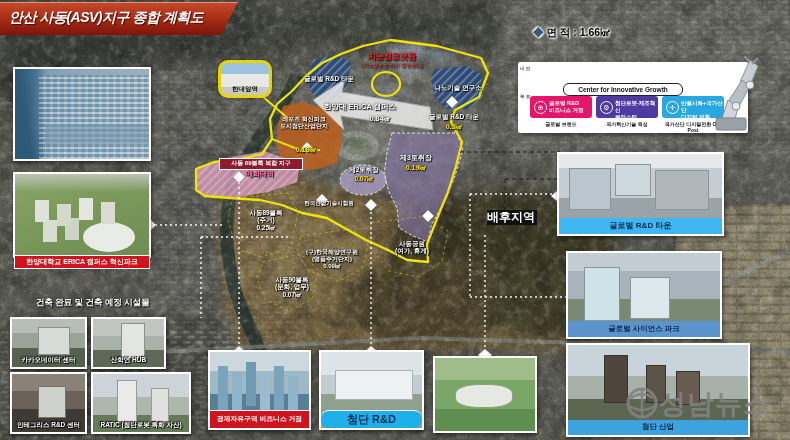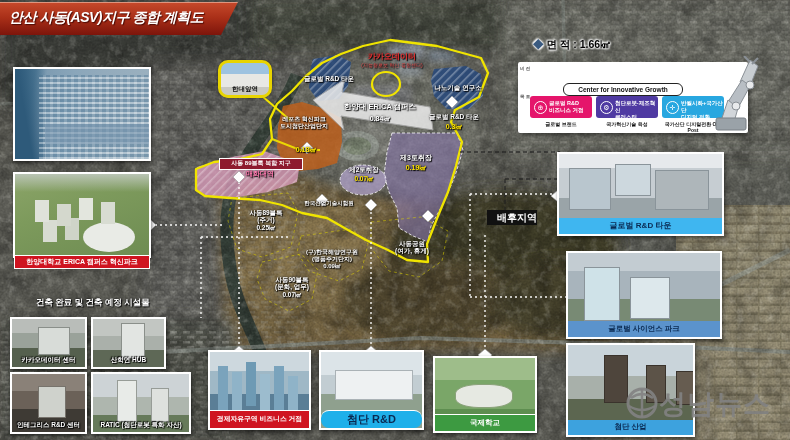--- a/index.html
+++ b/index.html
@@ -157,28 +157,28 @@
 <path d="M452,96 l6,6 l-6,6 l-6,-6 Z"></path>
 <path d="M558,190 l7,6 l-7,6 l-7,-6 Z"></path>
 <path d="M582,289 l7,6 l-7,6 l-7,-6 Z"></path>
 <path d="M239,346 l7,6 l-7,6 l-7,-6 Z"></path>
 <path d="M371,346 l7,6 l-7,6 l-7,-6 Z"></path>
 <path d="M485,349 l7,6 l-7,6 l-7,-6 Z"></path>
 <path d="M150,219 l6,6 l-6,6 l-6,-6 Z"></path>
 </g>
 </svg>
 
-<div class="maptx" style="left:352;top:52px;width:80px;left:352px;color:#e83030;font-size:8px;">카카오데이터</div>
+<div class="maptx" style="left:352;top:52px;width:80px;left:352px;color:#e83030;font-size:8px;">지능형로봇관</div>
 <div class="maptx" style="left:344px;top:63px;width:96px;color:#e85050;font-size:5px;font-weight:normal;">(지능형로봇 혁신·융합센터)</div>
 
 <div class="maptx" style="left:299px;top:75px;width:60px;font-size:6.5px;">글로벌 R&amp;D 타운</div>
 
 <div class="maptx" style="left:432px;top:84px;width:52px;font-size:6.5px;">나노기술 연구소</div>
 
-<div class="maptx" style="left:340px;top:103px;width:80px;font-size:7.5px;">한양대 ERICA 캠퍼스</div>
+<div class="maptx" style="left:320px;top:103px;width:80px;font-size:7.5px;">한양대 ERICA 캠퍼스</div>
 <div class="maptx" style="left:352px;top:115px;width:56px;font-size:7px;">0.84㎢</div>
 
 <div class="maptx" style="left:424px;top:113px;width:60px;font-size:6.5px;">글로벌 R&amp;D 타운</div>
 <div class="maptx yel" style="left:430px;top:123px;width:48px;font-size:7px;">0.3㎢</div>
 
 <div class="maptx" style="left:278px;top:116px;width:52px;font-size:6px;">레포츠 혁신파크<br>도시첨단산업단지</div>
 <div class="maptx yel" style="left:286px;top:146px;width:40px;font-size:7px;">0.18㎢</div>
 
 <div class="abs" style="left:219px;top:158px;width:82px;height:10px;background:#8e1a2e;border:1px solid #fff;color:#fff;font-size:6px;font-weight:bold;text-align:center;line-height:9px;">사동 89블록 복합 지구</div>
 <div class="maptx" style="left:232px;top:170px;width:56px;color:#ff7ab0;font-size:7px;">매화대역</div>
@@ -192,31 +192,31 @@
 <div class="maptx" style="left:296px;top:200px;width:66px;font-size:5.5px;">한국산업기술시험원</div>
 
 <div class="maptx" style="left:296px;top:249px;width:72px;font-size:6px;">(구)한국해양연구원<br>(명품주거단지)<br>0.09㎢</div>
 
 <div class="maptx" style="left:236px;top:209px;width:60px;font-size:6.5px;">사동89블록<br>(주거)<br>0.25㎢</div>
 
 <div class="maptx" style="left:262px;top:276px;width:60px;font-size:6.5px;">사동90블록<br>(문화, 업무)<br>0.07㎢</div>
 
 <div class="maptx" style="left:382px;top:240px;width:60px;font-size:6.5px;">사동공원<br>(여가, 휴게)</div>
 
-<div class="abs" style="left:487px;top:210px;width:50px;height:15px;background:#111;color:#fff;font-size:10px;font-weight:bold;text-align:right;line-height:15px;">배후지역</div>
+<div class="abs" style="left:487px;top:210px;width:50px;height:15px;background:#111;color:#fff;font-size:12px;font-weight:bold;text-align:left;line-height:15px;">배후지역</div>
 
 <div class="abs" style="left:218px;top:60px;width:48px;height:32px;border:3px solid #e8d400;border-radius:10px;background:linear-gradient(#9ec3e0 0 35%,#e8e8e4 35% 75%,#c9c9c2 75%);box-shadow:0 0 3px rgba(0,0,0,.5);">
  <div style="position:absolute;left:0;right:0;bottom:1px;text-align:center;font-size:6.5px;font-weight:bold;color:#111;">한대앞역</div>
 </div>
 
 <div class="abs" style="left:0;top:2px;width:238px;height:33px;background:linear-gradient(#c5482a 0%,#a92f18 45%,#7a130a 100%);clip-path:polygon(0 0,238px 0,221px 33px,0 33px);border-top:1px solid #e0957e;font-style:italic;">
  <div style="padding:6px 0 0 9px;color:#fff;font-weight:bold;font-size:14px;letter-spacing:-0.5px;text-shadow:1px 1px 1px #4a0a04;white-space:nowrap;">안산 사동(ASV)지구 종합 계획도</div>
 </div>
 
-<div class="abs" style="left:513px;top:38px;font-size:10.5px;font-weight:bold;color:#000;text-shadow:0 0 2px #fff,0 0 3px #fff,1px 1px 2px #fff,-1px -1px 2px #fff;white-space:nowrap;padding-left:20px;"><span style="color:#3a5a80;">◆</span> 면 적 : 1.66㎢</div>
+<div class="abs" style="left:513px;top:26px;font-size:10.5px;font-weight:bold;color:#000;text-shadow:0 0 2px #fff,0 0 3px #fff,1px 1px 2px #fff,-1px -1px 2px #fff;white-space:nowrap;padding-left:20px;"><span style="color:#3a5a80;">◆</span> 면 적 : 1.66㎢</div>
 
 <div class="abs" style="left:518px;top:62px;width:230px;height:71px;background:#fff;border-radius:2px;box-shadow:1px 2px 5px rgba(0,0,0,.5);"></div>
 <div class="abs" style="left:520px;top:66px;font-size:4.5px;color:#555;font-weight:bold;">비 전</div>
 <div class="abs" style="left:520px;top:94px;font-size:4.5px;color:#555;font-weight:bold;">목 표</div>
 
 
 <div class="abs" style="left:563px;top:83px;width:118px;height:11px;border:1px solid #222;border-radius:6px;background:#fff;text-align:center;font-size:6.5px;font-weight:bold;color:#111;line-height:11px;">Center for Innovative Growth</div>
 
 <div class="abs" style="left:530px;top:96px;width:62px;height:22px;background:#e5156b;border-radius:3px;color:#fff;">
  <div style="position:absolute;left:4px;top:5px;width:11px;height:11px;border:1px solid #fff;border-radius:50%;font-size:7px;text-align:center;line-height:11px;">⊕</div>
@@ -289,37 +289,36 @@
  <div class="lbl" style="height:17px;background:#cf1420;color:#fff;font-size:6.8px;line-height:16px;border-top:1px solid #fff;white-space:nowrap;">경제자유구역 비즈니스 거점</div>
 </div>
 
 <div class="ph" style="left:319px;top:350px;width:105px;height:80px;background:linear-gradient(#dce4e8 0 30%,#c2cdd2 30% 55%,#8fa08e 55%);">
  <div class="abs" style="left:14px;top:18px;width:76px;height:28px;background:#eef1f2;border:1px solid #aab2b6;"></div>
  <div class="lbl" style="height:17px;background:#1fb0ea;color:#0a2a52;font-size:11px;line-height:16px;border-top:1px solid #fff;border-radius:8px;">첨단 R&amp;D</div>
 </div>
 
 <div class="ph" style="left:433px;top:356px;width:104px;height:77px;background:linear-gradient(#9ebd8a 0 30%,#7aa668 30% 70%,#5e8e50 70%);">
  <div class="abs" style="left:20px;top:26px;width:56px;height:22px;background:#e6e9e2;border-radius:40% 40% 40% 40%;border:1px solid #8aa27a;"></div>
- <div class="lbl" style="height:16px;background:#3d9a41;color:#fff;font-size:7.5px;line-height:15px;border-top:1px solid #fff;">국제학교</div>
 </div>
 
 <div class="ph" style="left:557px;top:152px;width:167px;height:84px;background:linear-gradient(#e6e9ec 0 18%,#c6cdd2 18% 55%,#9aa4a8 55%);">
  <div class="abs" style="left:10px;top:14px;width:40px;height:40px;background:#b9c6ce;border:1px solid #8a949a;"></div>
  <div class="abs" style="left:56px;top:10px;width:34px;height:30px;background:#cdd8de;border:1px solid #8a949a;"></div>
  <div class="abs" style="left:96px;top:16px;width:52px;height:38px;background:#aeb6ba;border:1px solid #8a949a;"></div>
  <div class="lbl" style="height:16px;background:#3fb6f0;color:#0a2a52;font-size:8px;line-height:15px;">글로벌 R&amp;D 타운</div>
 </div>
 
 <div class="ph" style="left:566px;top:251px;width:156px;height:88px;background:linear-gradient(#c3ccd2 0 22%,#a8b4bc 22% 55%,#788a74 55%);">
  <div class="abs" style="left:16px;top:14px;width:34px;height:52px;background:#cfe2e8;border:1px solid #8a949a;"></div>
  <div class="abs" style="left:62px;top:24px;width:38px;height:40px;background:#dde8ec;border:1px solid #8a949a;"></div>
  <div class="lbl" style="height:16px;background:#5b93cc;color:#0a2a52;font-size:7.5px;line-height:15px;">글로벌 사이언스 파크</div>
 </div>
 
-<div class="ph" style="left:566px;top:343px;width:129px;height:94px;background:linear-gradient(#c9d4da 0 35%,#a8b0aa 35% 60%,#5c6650 60%);">
+<div class="ph" style="left:566px;top:343px;width:184px;height:94px;background:linear-gradient(#c9d4da 0 35%,#a8b0aa 35% 60%,#5c6650 60%);">
  <div class="abs" style="left:36px;top:10px;width:22px;height:46px;background:#4e453c;border:1px solid #3a332c;"></div>
  <div class="abs" style="left:78px;top:20px;width:18px;height:36px;background:#5c5348;border:1px solid #3a332c;"></div>
  <div class="abs" style="left:108px;top:26px;width:22px;height:32px;background:#665c50;border:1px solid #3a332c;"></div>
  <div class="lbl" style="height:15px;background:#3da2de;color:#0a2a52;font-size:7.5px;line-height:14px;">첨단 산업</div>
 </div>
 
 <svg class="abs" style="left:625px;top:386px;" width="145" height="34" viewBox="0 0 145 34">
 <g fill="rgba(130,130,130,.9)">
 <circle cx="17" cy="17" r="14" fill="none" stroke="rgba(130,130,130,.9)" stroke-width="3"></circle>
 <path d="M6,12 Q17,4 28,12 M4,20 Q17,28 30,20 M17,3 L17,31" stroke="rgba(130,130,130,.9)" stroke-width="2.5" fill="none"></path>

